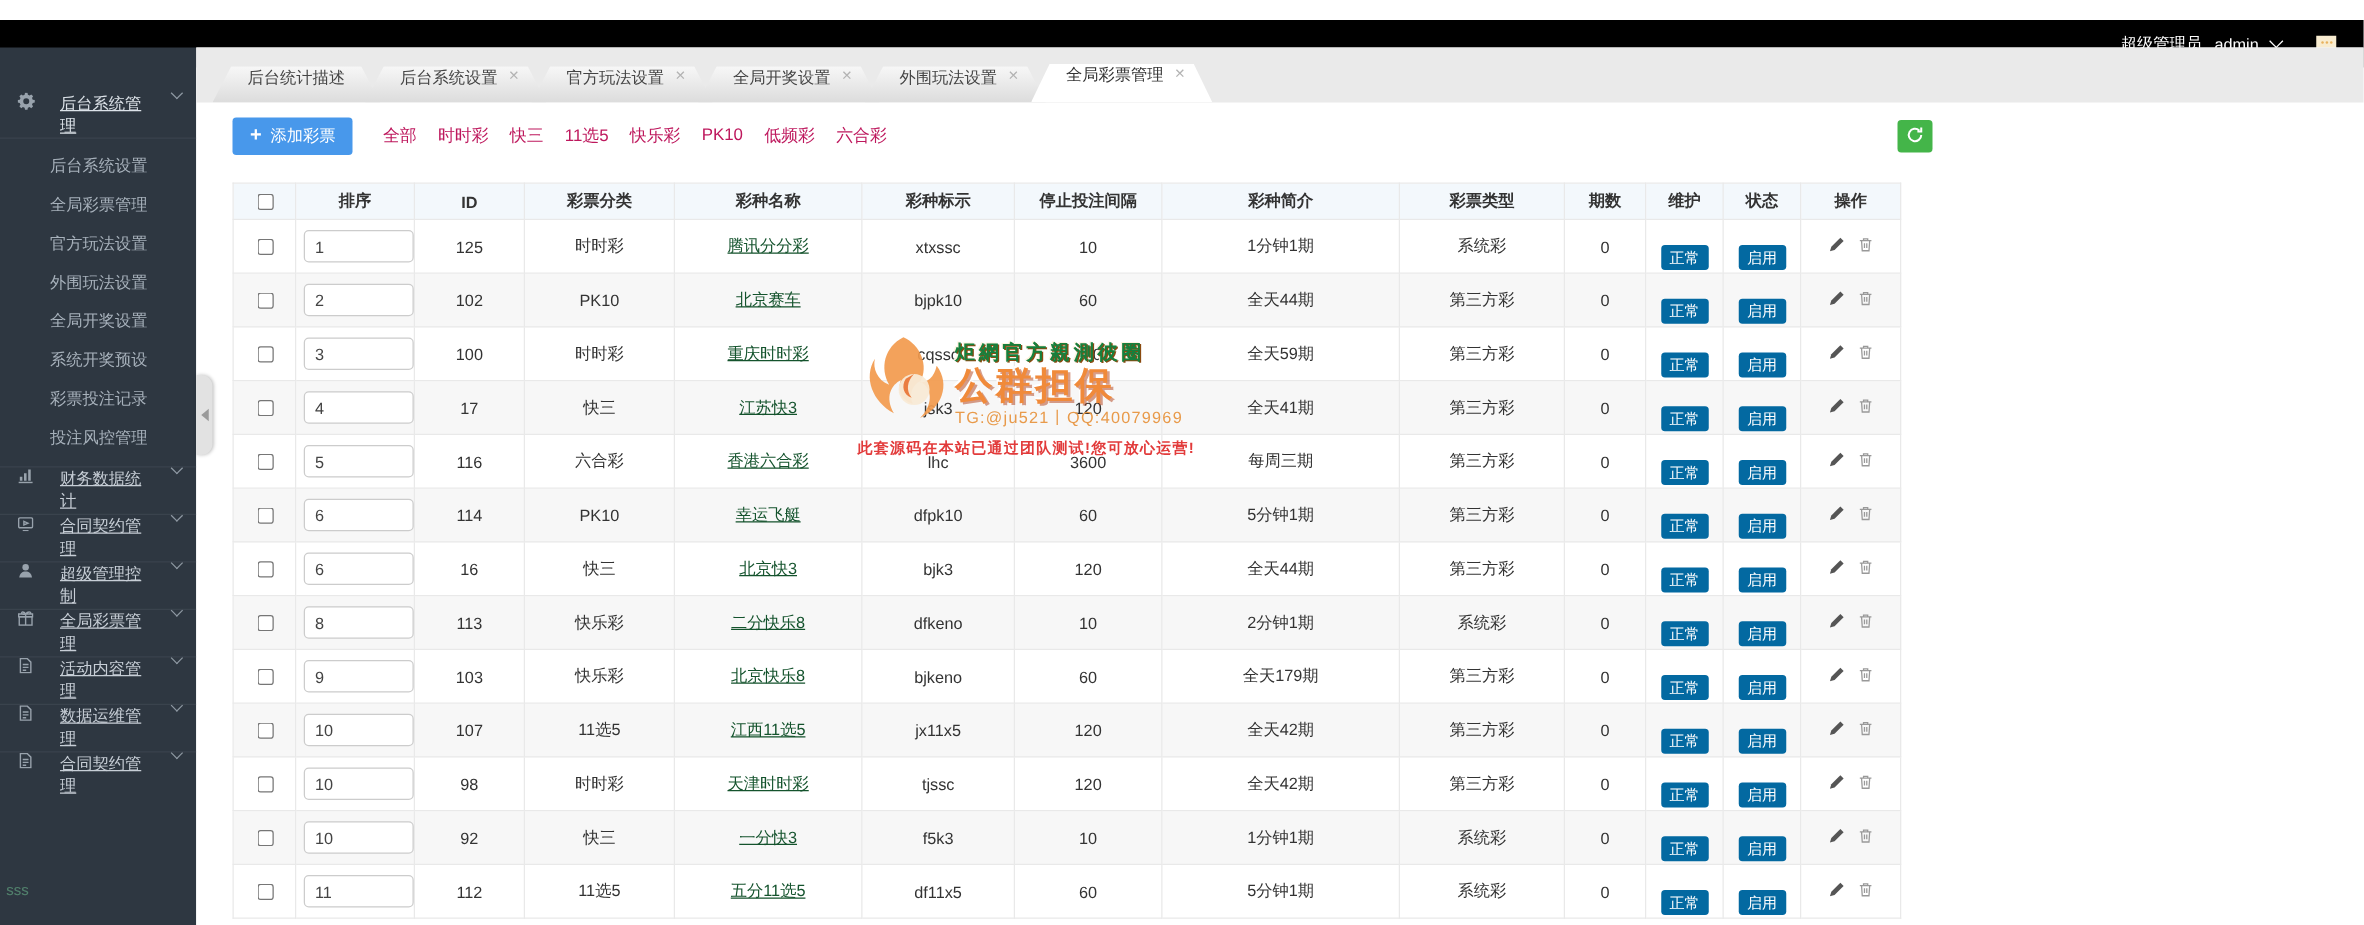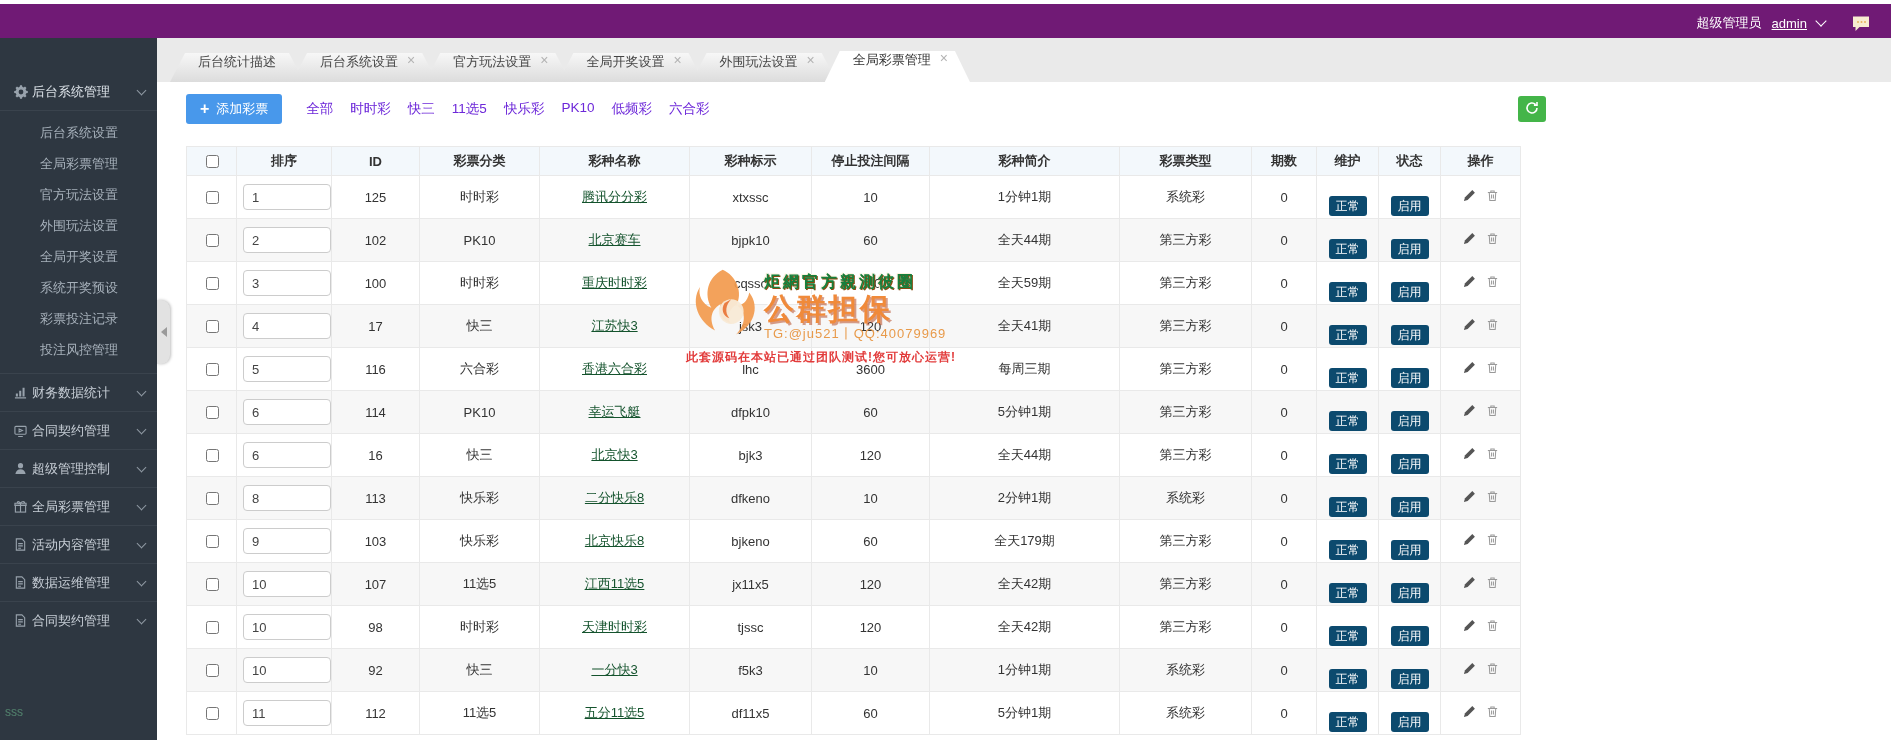--- a/index.html
+++ b/index.html
@@ -3,35 +3,35 @@
 <meta charset="utf-8">
 <style>
   html,body{margin:0;padding:0;}
   body{
     width:1891px;height:740px;position:relative;overflow:hidden;
     background:#fff;font-family:"Liberation Sans","DejaVu Sans",sans-serif;
     -webkit-font-smoothing:antialiased;
   }
   
   .topbar{
-    position:absolute;left:0;top:4px;width:100%;height:38px;background:#701a75;
+    position:absolute;left:0;top:16px;width:100%;height:38px;background:#000000;
     display:flex;align-items:center;justify-content:flex-end;gap:10px;
     padding-right:20px;box-sizing:border-box;color:#fff;font-size:13px;
   }
   .topbar .chev{width:7px;height:7px;border-right:1.5px solid #fff;border-bottom:1.5px solid #fff;
     transform:rotate(45deg);margin-top:-4px;}
   .topbar .msg{margin-left:16px;display:flex;align-items:center;}
   
   .sidebar{
     position:absolute;left:0;top:38px;bottom:0;width:157px;background:#2e3741;
     color:#aab4bd;font-size:13px;box-sizing:border-box;padding-top:36px;
   }
   .menu-parent{
-    display:flex;align-items:center;height:36px;padding:0 12px 0 13px;gap:4px;
-    color:#dde3e9;cursor:pointer;box-sizing:border-box;
+    display:flex;align-items:flex-start;height:36px;padding:0 12px 0 13px;gap:20px;
+    color:#dde3e9;cursor:pointer;box-sizing:border-box;text-decoration:underline;
   }
   .menu-parent .micon{display:flex;width:15px;justify-content:center;color:#98a2ac;flex:none;}
   .menu-parent .chev{width:6px;height:6px;border-right:1.5px solid #8f99a3;border-bottom:1.5px solid #8f99a3;
     transform:rotate(45deg);margin-left:auto;margin-top:-3px;flex:none;}
   .sep{border-top:1px solid #3a434d;margin:0;}
   .submenu{padding:6px 0 8px 0;}
   .submenu .sub-item{display:block;height:31px;line-height:31px;padding-left:40px;color:#a7b1bb;cursor:pointer;text-decoration:none;}
   .section{border-top:1px solid #3a434d;height:37px;}
   .section .menu-parent{height:37px;color:#c7ced6;}
   .sidebar-foot{position:absolute;left:5px;bottom:21px;font-size:12px;color:#86efac;opacity:.4;}
@@ -60,39 +60,39 @@
   .content{position:relative;height:658px;}
   .wrapper{margin-left:29px;width:1360px;}
   
   .toolbar{display:flex;align-items:center;padding-top:12px;}
   .add-btn{
     height:30px;background:#4898eb;color:#fff;border:none;border-radius:3px;
     display:flex;align-items:center;gap:7px;padding:0 14px;font-size:13px;cursor:pointer;
   }
   .add-btn .plus{font-size:16px;font-weight:700;line-height:1;}
   .filters{display:flex;gap:17px;margin-left:24px;font-size:13.5px;color:#333;}
-  .filters a{color:#6d28d9;text-decoration:none;cursor:pointer;}
+  .filters a{color:#be185d;text-decoration:none;cursor:pointer;}
   .refresh-btn{
     margin-left:auto;width:28px;height:26px;background:#44b549;border:none;border-radius:3px;
     display:flex;align-items:center;justify-content:center;cursor:pointer;
   }
   
   table.grid{margin-top:22px;border-collapse:collapse;table-layout:fixed;width:1334px;font-size:13px;color:#333;}
   .grid th,.grid td{border:1px solid #e9e9e9;text-align:center;padding:0 6px;box-sizing:border-box;}
   .grid th{background:#f3f8fc;height:29px;font-weight:700;color:#333;}
   .grid td{height:43px;background:#fff;}
   .grid tbody tr:nth-child(even) td{background:#f7f7f7;}
   .grid th:nth-child(1){width:50px}.grid th:nth-child(2){width:95px}.grid th:nth-child(3){width:88px}
   .grid th:nth-child(4){width:120px}.grid th:nth-child(5){width:150px}.grid th:nth-child(6){width:122px}
   .grid th:nth-child(7){width:118px}.grid th:nth-child(8){width:190px}.grid th:nth-child(9){width:132px}
   .grid th:nth-child(10){width:65px}.grid th:nth-child(11){width:62px}.grid th:nth-child(12){width:62px}
   .grid th:nth-child(13){width:80px}
   .sort-input{width:70px;height:24px;border:1px solid #ccc;border-radius:4px;padding:0 8px;font-size:13px;color:#444;box-sizing:content-box;}
   a.name-link{color:#14532d;text-decoration:underline;cursor:pointer;}
-  .badge{display:inline-block;background:#0c4a6e;color:#fff;font-size:12px;padding:4px 7px;border-radius:3px;line-height:1;margin-top:18px;}
+  .badge{display:inline-block;background:#0369a1;color:#fff;font-size:12px;padding:4px 7px;border-radius:3px;line-height:1;margin-top:18px;}
   .op-btn{background:none;border:none;padding:0 5px;cursor:pointer;vertical-align:middle;}
   
   .watermark{position:absolute;left:686px;top:266px;width:290px;z-index:10;pointer-events:none;}
   .wm-row{display:flex;align-items:flex-start;}
   .wm-logo{flex:none;margin-right:-4px;}
   .wm-text{padding-top:6px;}
   .wm-l1{font-size:16px;font-weight:700;letter-spacing:3px;color:#15803d;
     text-shadow:1px 1px 0 #8a4a10,-1px -1px 0 #fff3df;white-space:nowrap;}
   .wm-l2{font-size:30px;font-weight:900;letter-spacing:2px;color:#f08a3a;
     text-shadow:2px 2px 0 rgba(178,62,22,.5),-1px -1px 0 #fff;line-height:1.05;}

